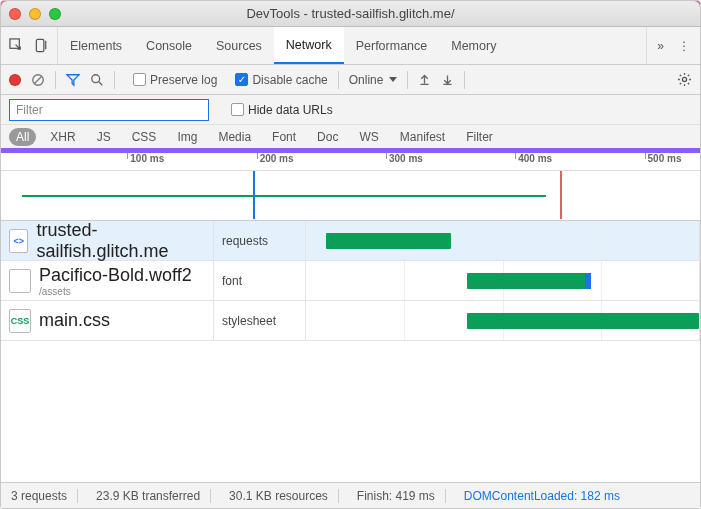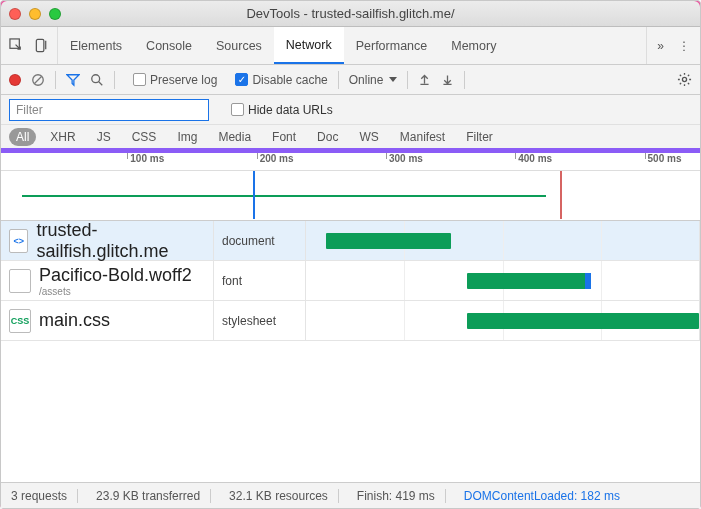--- a/index.html
+++ b/index.html
@@ -201,21 +201,21 @@
 
 
   <div class="rows">
     <div class="row sel">
       <div class="c c-name">
         <div class="fileicon" style="color:#1a73e8;">&lt;&gt;</div>
         <div>
           <div class="maintxt">trusted-sailfish.glitch.me</div>
         </div>
       </div>
-      <div class="c c-type">document</div>
+      <div class="c c-type">requests</div>
       <div class="c c-wf">
         <div class="vline" style="left:25%"></div>
           <div class="vline" style="left:50%"></div>
           <div class="vline" style="left:75%"></div>
         <div class="wfbar" style="left:5%; width:32%;"></div>
       </div>
     </div>
     <div class="row">
       <div class="c c-name">
         <div class="fileicon"></div>
@@ -246,17 +246,17 @@
           <div class="vline" style="left:50%"></div>
           <div class="vline" style="left:75%"></div>
         <div class="wfbar" style="left:41%; width:59%;"></div>
       </div>
     </div>
   </div>
 
   <div class="footer">
     <span class="f">3 requests</span>
     <span class="f">23.9 KB transferred</span>
-    <span class="f">32.1 KB resources</span>
+    <span class="f">30.1 KB resources</span>
     <span class="f">Finish: 419 ms</span>
     <span class="f dcl">DOMContentLoaded: 182 ms</span>
   </div>
 </div>
 
 </body></html>

